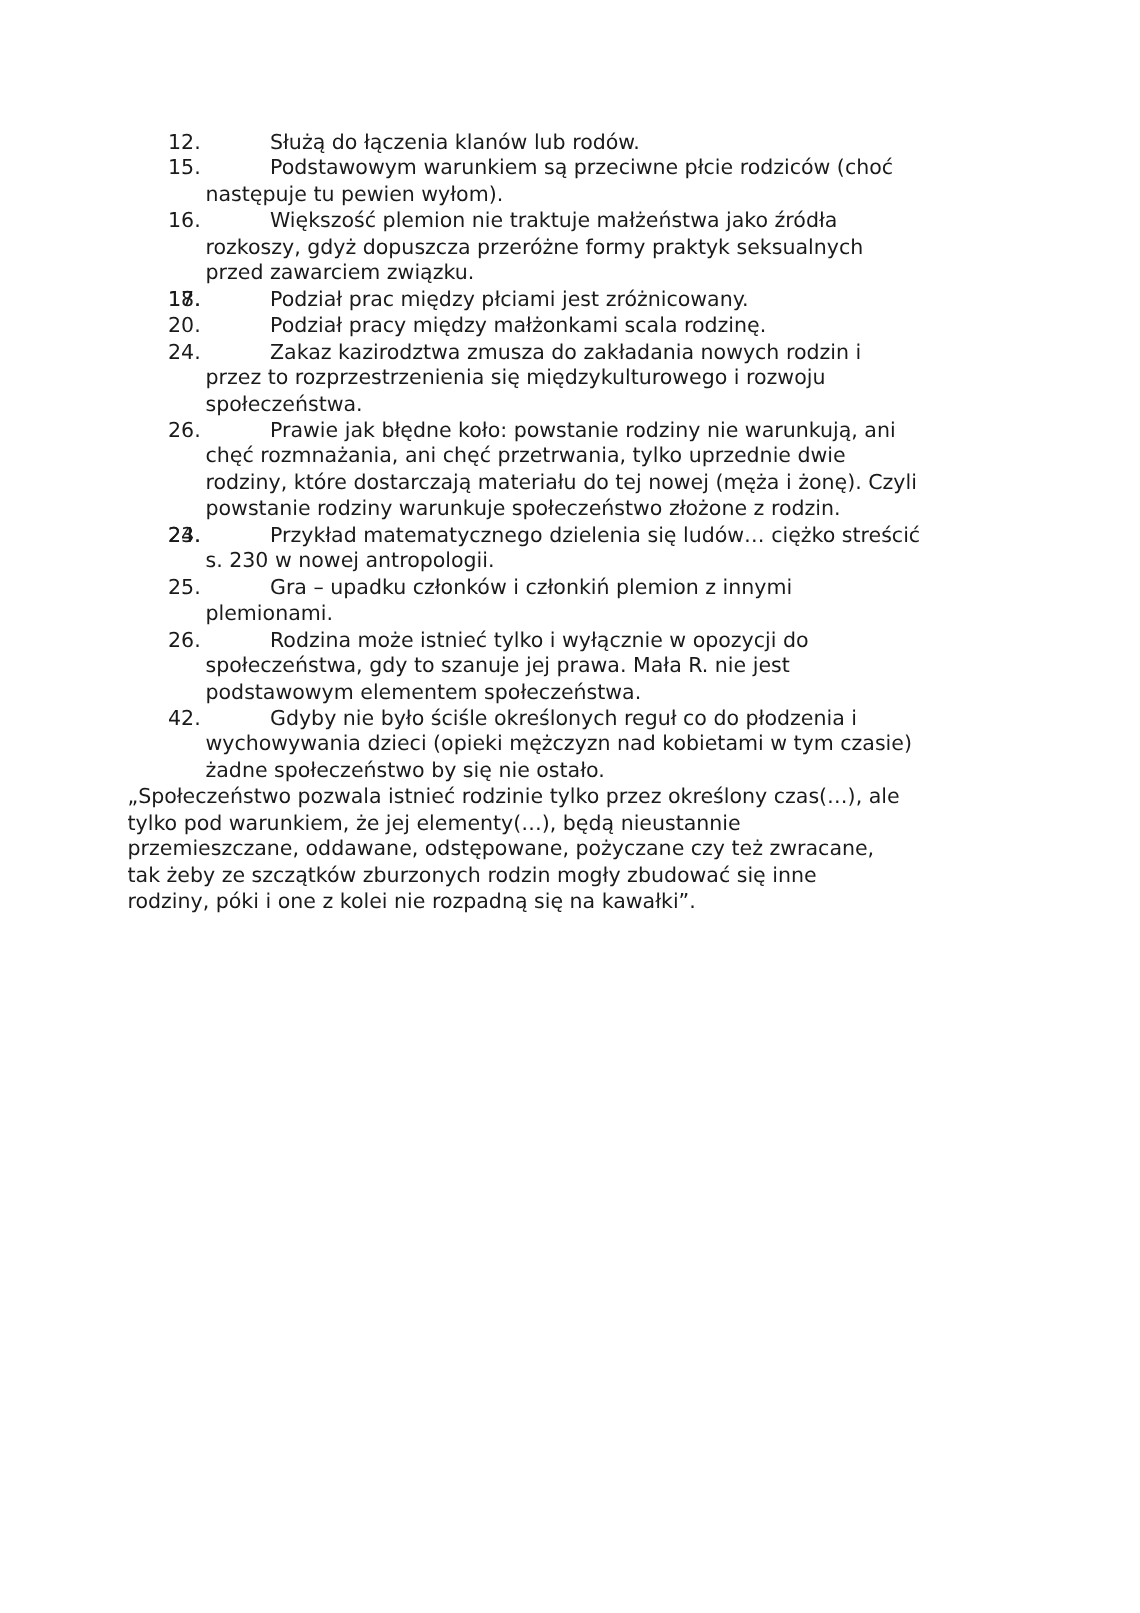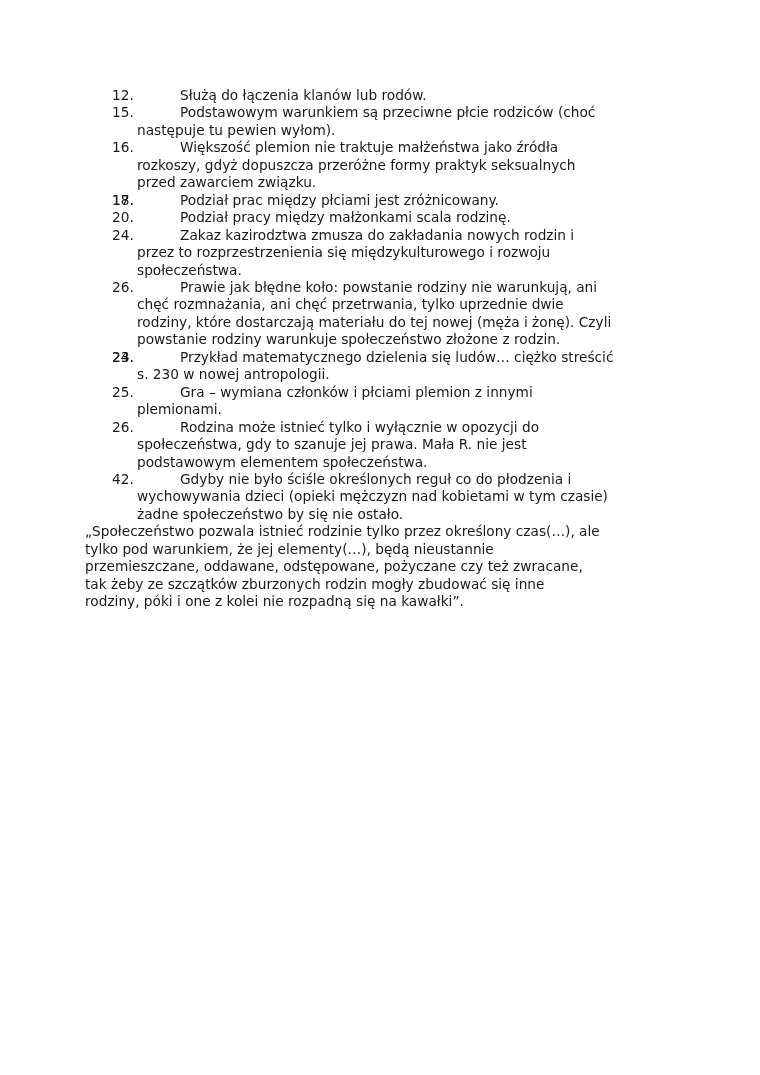--- a/index.html
+++ b/index.html
@@ -82,21 +82,21 @@
 powstanie rodziny warunkuje społeczeństwo złożone z rodzin.</span>
   </div>
         <div class="list-item">
     <span class="num">23.</span>
   </div>
         <div class="list-item">
     <span class="num">24.</span><span class="txt">Przykład matematycznego dzielenia się ludów… ciężko streścić
 s. 230 w nowej antropologii.</span>
   </div>
         <div class="list-item">
-    <span class="num">25.</span><span class="txt">Gra – wymiana członków i płciami plemion z innymi
+    <span class="num">25.</span><span class="txt">Gra – upadku członków i członkiń plemion z innymi
 plemionami.</span>
   </div>
         <div class="list-item">
     <span class="num">26.</span><span class="txt">Rodzina może istnieć tylko i wyłącznie w opozycji do
 społeczeństwa, gdy to szanuje jej prawa. Mała R. nie jest
 podstawowym elementem społeczeństwa.</span>
   </div>
         <div class="list-item">
     <span class="num">42.</span><span class="txt">Gdyby nie było ściśle określonych reguł co do płodzenia i
 wychowywania dzieci (opieki mężczyzn nad kobietami w tym czasie)

